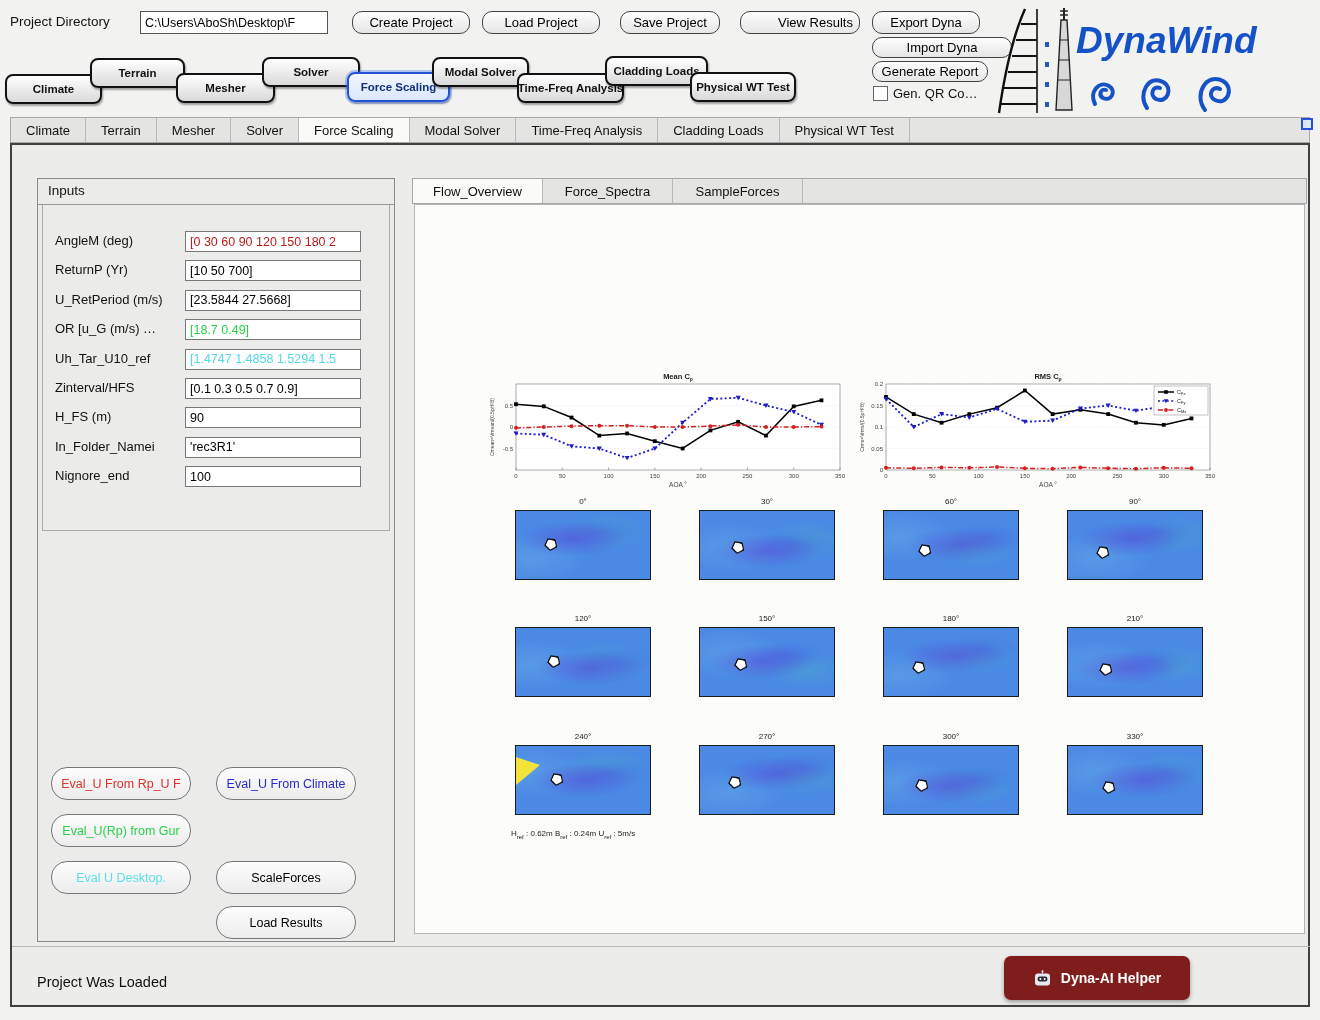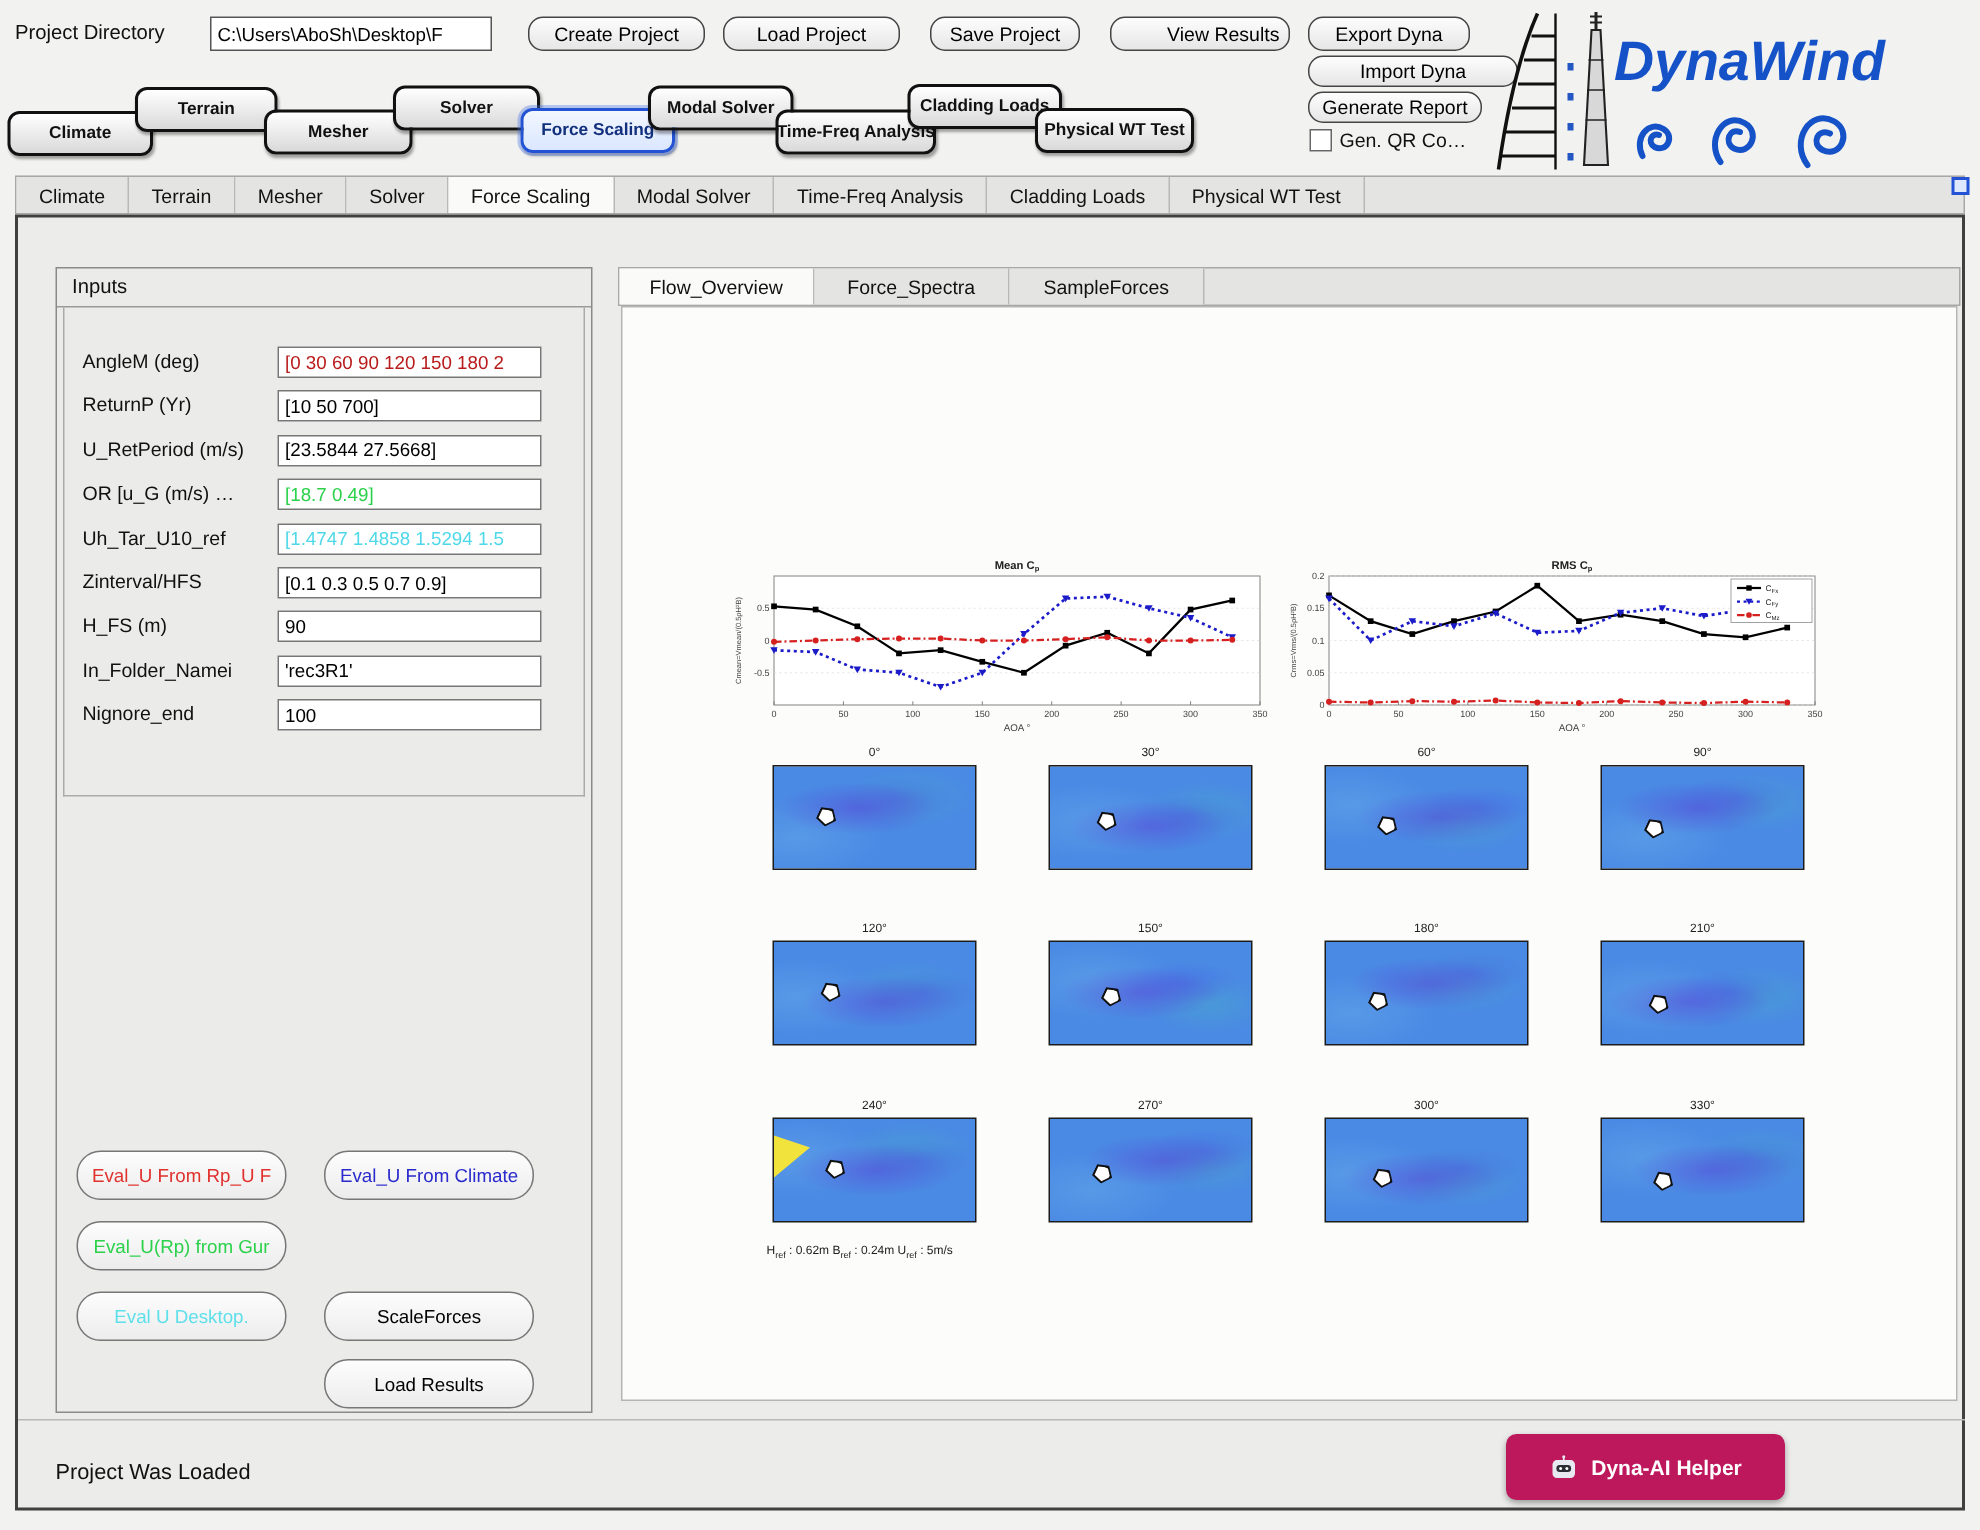--- a/index.html
+++ b/index.html
@@ -63,21 +63,21 @@
        clip-path:polygon(50% 0,100% 40%,80% 100%,20% 100%,0 40%);}
   .yellow-wedge{position:absolute;left:0;top:16%;width:0;height:0;
        border-top:8px solid transparent;border-bottom:20px solid transparent;
        border-left:24px solid #f2e33c;}
   #flow-caption{position:absolute;left:28px;top:332px;font-size:8px;color:#222;}
   #flow-caption sub{font-size:6px;}
   
   .status-divider{position:absolute;left:11px;top:944px;width:1297px;height:1px;background:#b8b8b8;}
   .status-text{position:absolute;left:35px;top:972px;font-size:14.5px;}
   .ai-btn{position:absolute;left:1002px;top:954px;width:186px;height:44px;border:none;
-       border-radius:7px;background:#be185d;color:#fff;font-weight:bold;font-size:14px;
+       border-radius:7px;background:#7f1d1d;color:#fff;font-weight:bold;font-size:14px;
        display:flex;align-items:center;justify-content:center;gap:9px;cursor:pointer;
        font-family:"Liberation Sans",sans-serif;box-shadow:0 2px 4px rgba(0,0,0,.35);}
 </style>
 </head>
 <body>
 
 <div class="abs tb-label" style="left:10px;top:14px;">Project Directory</div>
 <input class="tb-input" style="left: 140px; top: 11px; width: 178px;" value="C:\Users\AboSh\Desktop\F">
 <button class="tb-btn" style="left:352px;top:11px;width:118px;">Create Project</button>
 <button class="tb-btn" style="left:482px;top:11px;width:118px;">Load Project</button>

